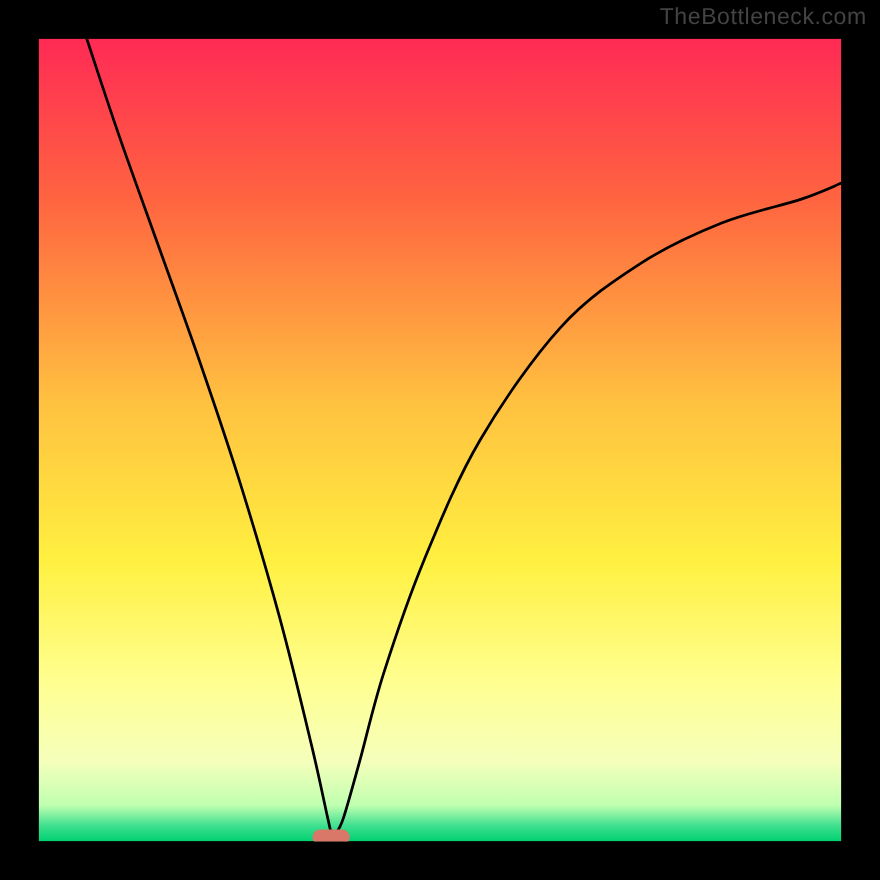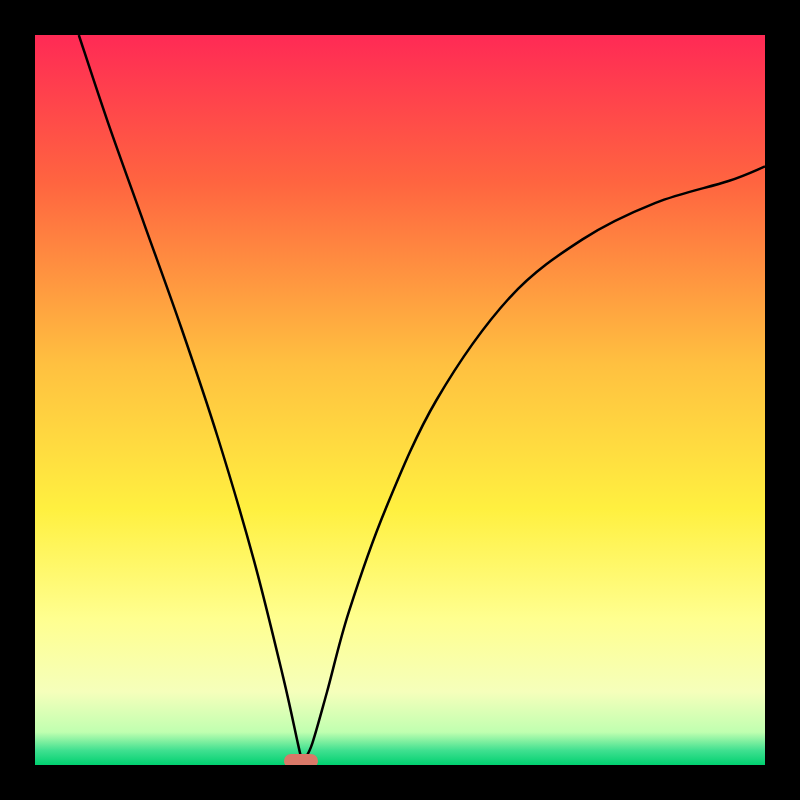--- a/index.html
+++ b/index.html
@@ -54,20 +54,21 @@
     width: 34px;
     height: 14px;
     background: #d97868;
     border-radius: 7px;
   }
 </style>
 </head>
 <body>
 
 <div class="container">
+  <div class="watermark">TheBottleneck.com</div>
 
   <div class="plot-area">
     <svg class="gradient-bg" viewBox="0 0 730 730" preserveAspectRatio="none">
       <defs>
         <linearGradient id="bg-grad" x1="0" y1="0" x2="0" y2="1">
             <stop offset="0%" stop-color="#ff2a55"></stop>
             <stop offset="20%" stop-color="#ff6440"></stop>
             <stop offset="45%" stop-color="#ffc040"></stop>
             <stop offset="65%" stop-color="#fff040"></stop>
             <stop offset="80%" stop-color="#ffff90"></stop>

